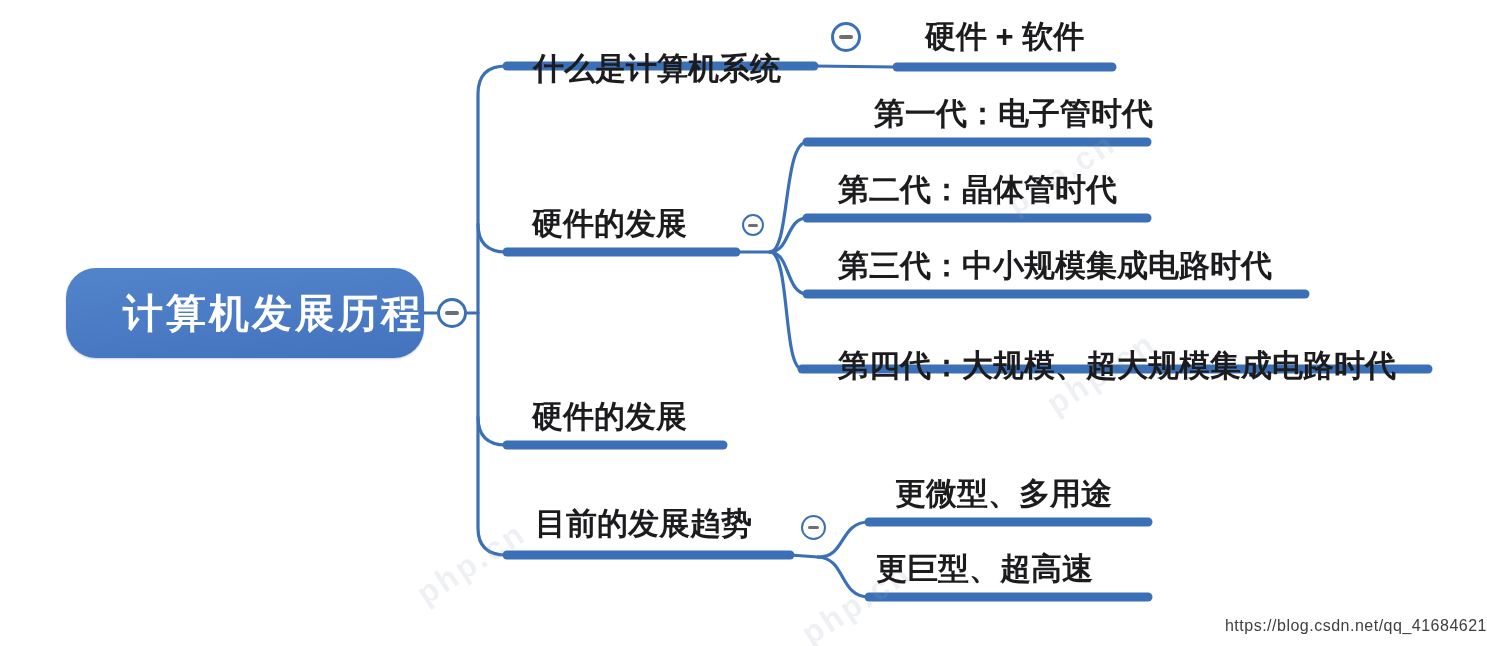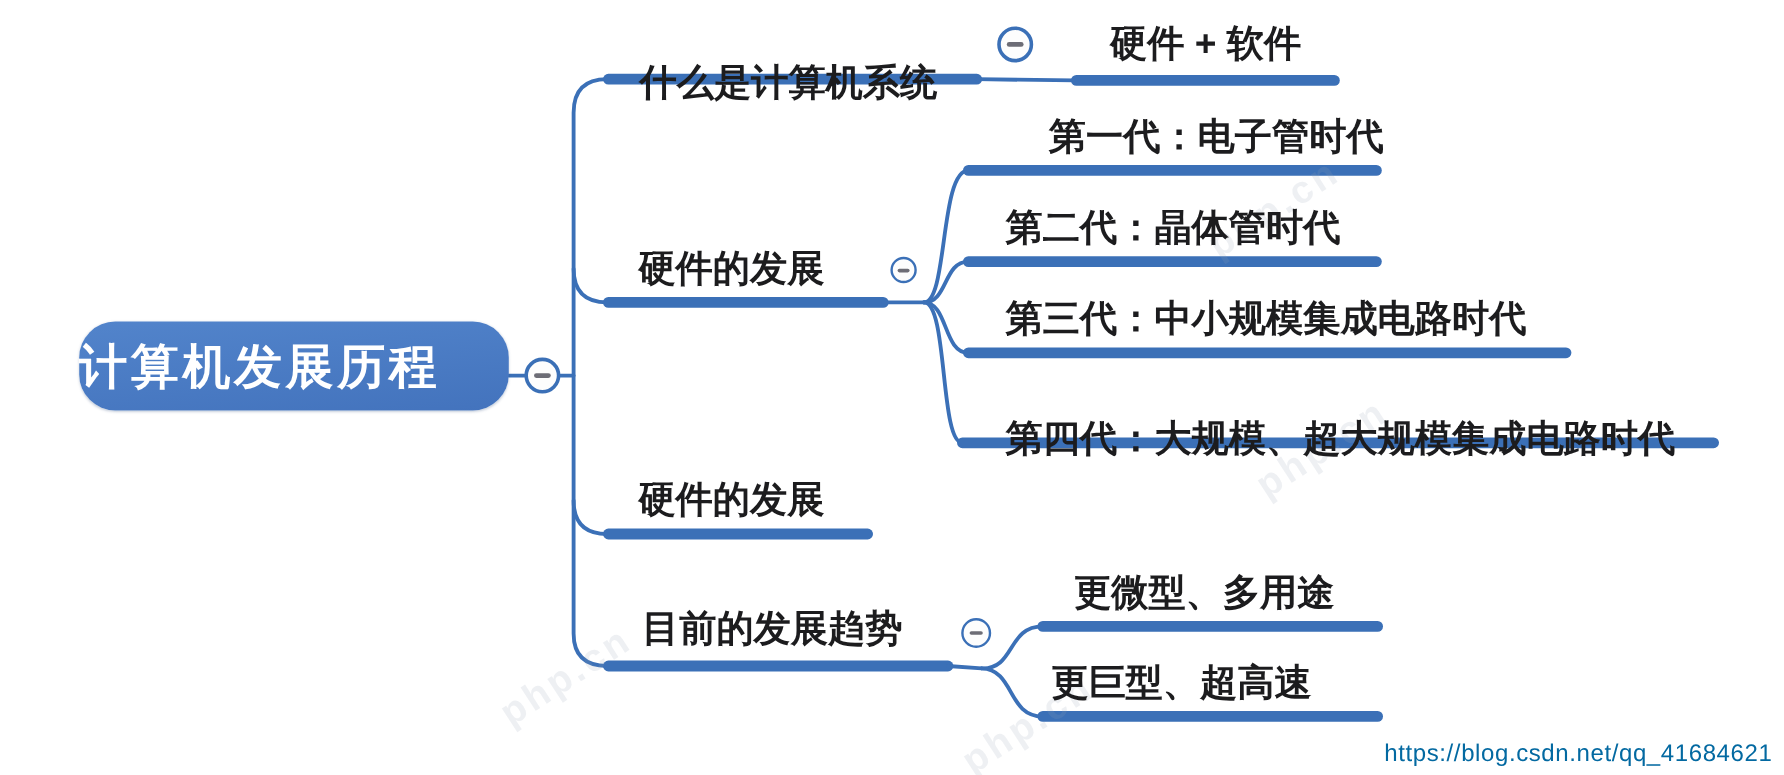--- a/index.html
+++ b/index.html
@@ -10,23 +10,23 @@
     --minus:#6d6d76;
   }
   html,body{margin:0;padding:0;background:#fff;}
   body{font-family:"Liberation Sans","DejaVu Sans",sans-serif;}
   .canvas{position:relative;width:1487px;height:646px;background:#ffffff;overflow:hidden;}
   .links{position:absolute;left:0;top:0;}
   .links path{stroke:var(--line);fill:none;}
   .links .bar{stroke-width:9;stroke-linecap:round;}
   .links .thin{stroke-width:3.2;stroke-linecap:round;}
   .root-node{
-    position:absolute;left:66px;top:268px;width:358px;height:74px;
+    position:absolute;left:66px;top:268px;width:358px;height:90px;
     background:linear-gradient(175deg,var(--node-top),var(--node-bottom));
-    border-radius:30px;display:flex;align-items:center;justify-content:flex-start;
+    border-radius:30px;display:flex;align-items:center;justify-content:flex-end;
     box-shadow:0 1px 2px rgba(40,70,120,.25);
   }
   .root-node span{
     color:#ffffff;font-size:40px;font-weight:700;letter-spacing:3px;white-space:nowrap;
   }
   .label{
     position:absolute;color:var(--text);font-size:31px;font-weight:700;
     line-height:1.15;white-space:nowrap;cursor:default;
   }
   .collapse{
@@ -36,21 +36,21 @@
   .collapse .dash{display:block;background:var(--minus);border-radius:2px;}
   .c30{width:30px;height:30px;} .c30 .dash{width:14px;height:4px;}
   .c22{width:22px;height:22px;border-width:2.5px;} .c22 .dash{width:10px;height:3px;}
   .c25{width:25px;height:25px;border-width:2.5px;} .c25 .dash{width:11px;height:3px;}
   .wm{
     position:absolute;transform:rotate(-33deg);font-size:32px;font-weight:600;
     letter-spacing:3px;color:rgba(152,162,182,0.16);white-space:nowrap;pointer-events:none;
   }
   .wm.on-node{color:rgba(255,255,255,0.25);}
   .footer-url{
-    position:absolute;right:10px;top:617px;font-size:20px;color:#0369a1;
+    position:absolute;right:0;top:617px;font-size:16px;color:#404040;
     letter-spacing:0.5px;white-space:nowrap;
   }
 </style>
 </head>
 <body>
 
 <div class="canvas">
 
   <svg class="links" width="1487" height="646" viewBox="0 0 1487 646">
     <path class="thin" d="M 424 313 L 438 313"></path>

